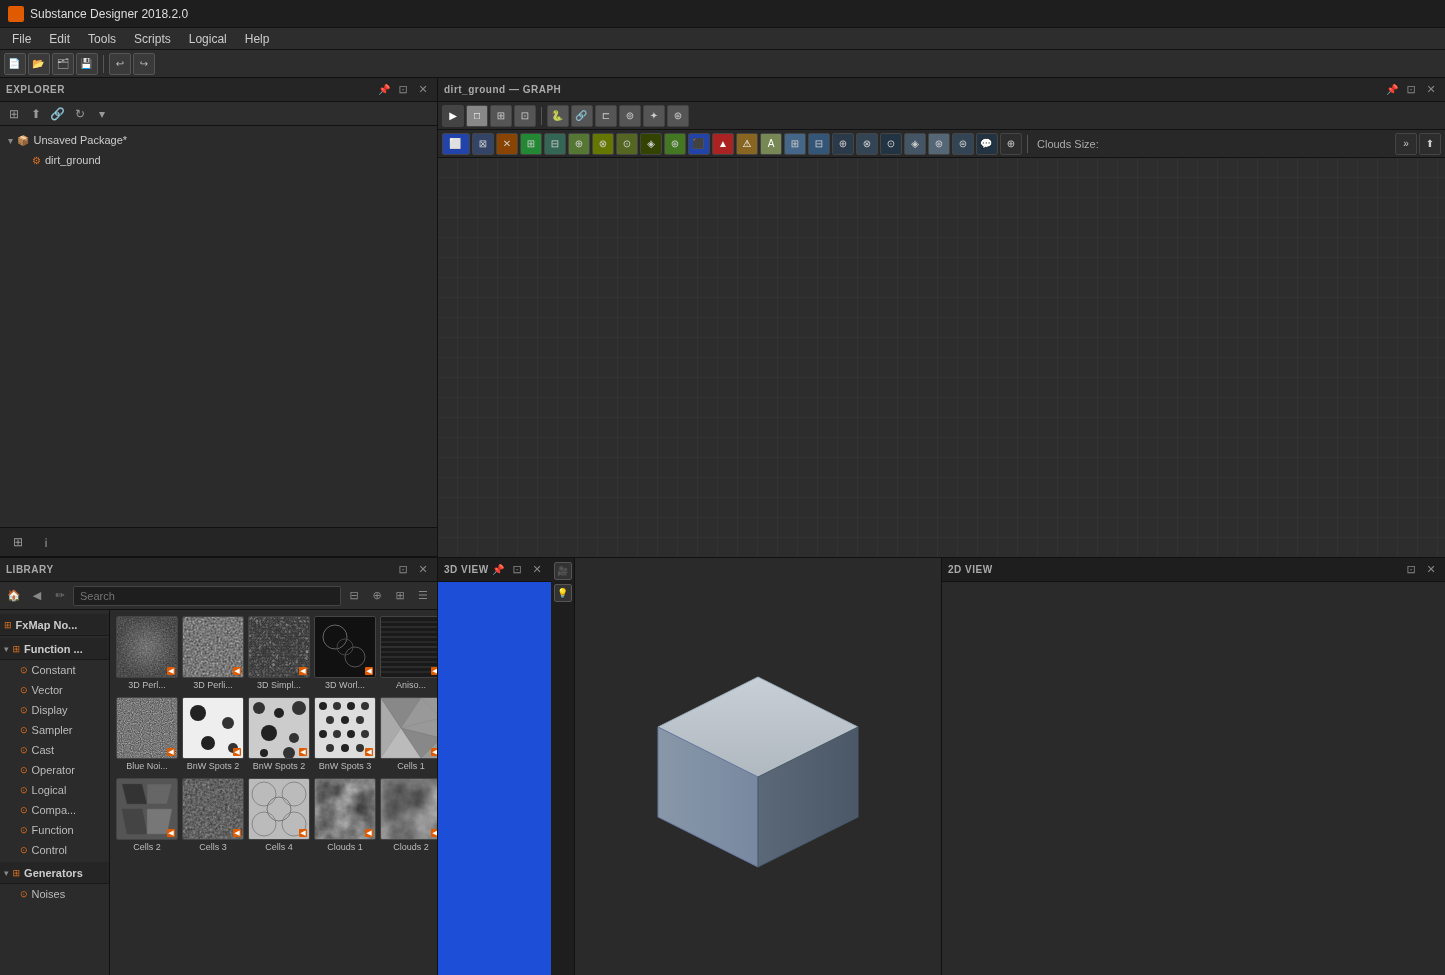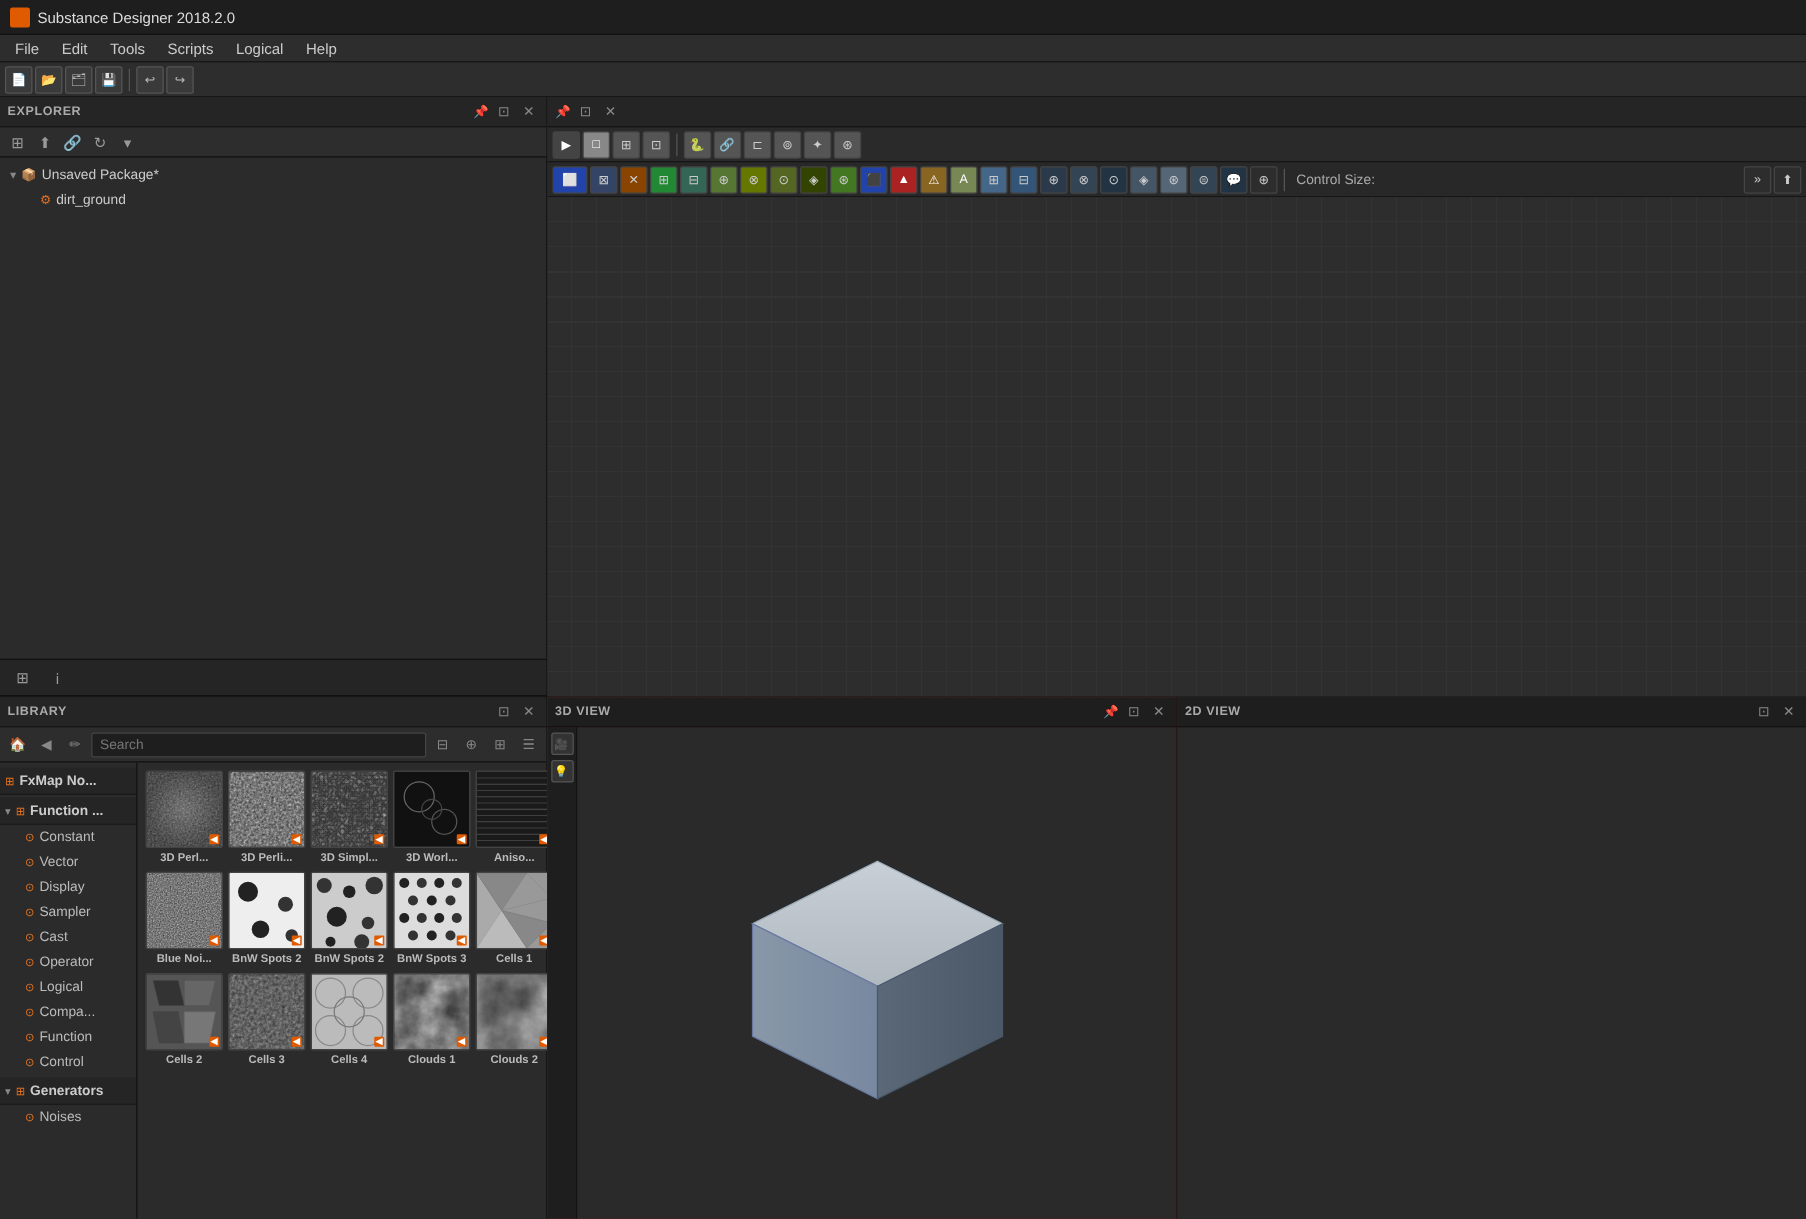--- a/index.html
+++ b/index.html
@@ -213,21 +213,20 @@
     #library-grid {
       flex: 1;
       overflow-y: auto;
       padding: 6px;
     }
 
     .grid-row {
       display: flex;
       gap: 4px;
       margin-bottom: 6px;
-      font-weight: bold;
     }
 
     .thumb-item {
       display: flex;
       flex-direction: column;
       align-items: center;
       cursor: pointer;
       width: 66px;
     }
 
@@ -329,23 +328,23 @@
     }
 
     
     #bottom-panels {
       flex: 1;
       display: flex;
     }
 
     #view-3d {
       flex: 1;
-      background: #7f1d1d;
-      display: flex;
-      flex-direction: column;
+      background: #1d4ed8;
+      display: flex;
+      flex-direction: row;
       border-right: 1px solid #111;
     }
 
     #view-2d {
       flex: 1;
       background: #252525;
       display: flex;
       flex-direction: column;
     }
 
@@ -894,20 +893,21 @@
 
         </div>
       </div>
     </div>
   </div>
 
   <div id="right-panels">
 
     <div id="graph-panel">
       <div class="graph-header">
+        <span class="panel-title">dirt_ground — GRAPH</span>
         <div class="header-pin">📌</div>
         <div class="panel-btn">⊡</div>
         <div class="panel-btn">✕</div>
       </div>
 
       <div class="graph-toolbar">
         <div class="colored-btn" style="background:#444; color:#fff;">▶</div>
         <div class="colored-btn" style="background:#888; color:#fff;">□</div>
         <div class="colored-btn" style="background:#555;">⊞</div>
         <div class="colored-btn" style="background:#555;">⊡</div>
@@ -940,21 +940,21 @@
         <div class="colored-btn" style="background:#335577;">⊟</div>
         <div class="colored-btn" style="background:#2a3a4a;">⊕</div>
         <div class="colored-btn" style="background:#334455;">⊗</div>
         <div class="colored-btn" style="background:#223344;">⊙</div>
         <div class="colored-btn" style="background:#445566;">◈</div>
         <div class="colored-btn" style="background:#556677;">⊛</div>
         <div class="colored-btn" style="background:#334455;">⊜</div>
         <div class="colored-btn" style="background:#223344;">💬</div>
         <div class="colored-btn" style="background:#2d2d2d;">⊕</div>
         <div class="tb-separator"></div>
-        <span style="color:#aaa; font-size:11px; padding: 0 4px;">Control Size:</span>
+        <span style="color:#aaa; font-size:11px; padding: 0 4px;">Clouds Size:</span>
         <div style="flex:1;"></div>
         <div class="colored-btn" style="background:#2d2d2d;">»</div>
         <div class="colored-btn" style="background:#2d2d2d;">⬆</div>
       </div>
 
       <div id="graph-canvas" class="graph-node-area">
       </div>
     </div>
 
     <div id="bottom-panels">

